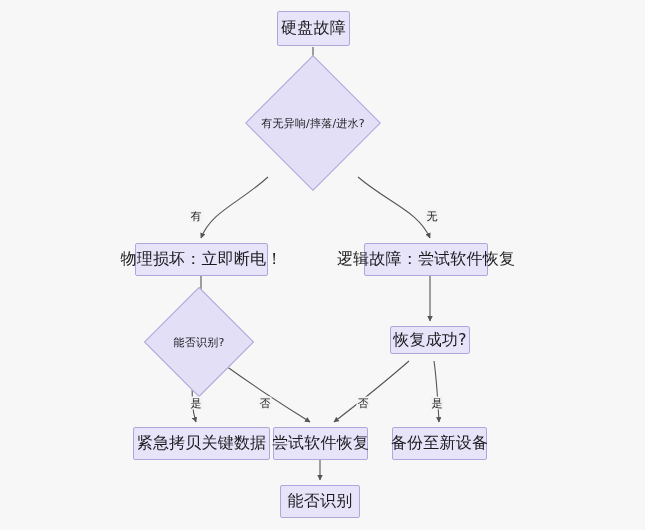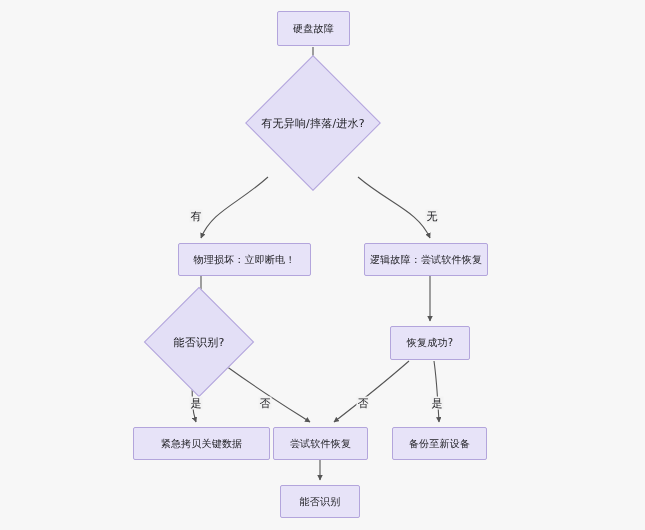--- a/index.html
+++ b/index.html
@@ -32,21 +32,21 @@
     display: flex;
     align-items: center;
     justify-content: center;
   }
   .node-rect {
     background: #e7e3f8;
     border: 1px solid #b3a5dc;
     border-radius: 2px;
   }
   .node-rect .node-label {
-    font-size: 10px;
+    font-size: 16px;
     color: #1b1b1f;
     line-height: 1.15;
     letter-spacing: 0.2px;
     white-space: nowrap;
   }
   .node-diamond {
     background: transparent;
     border: none;
   }
   .diamond-shape {
@@ -106,34 +106,34 @@
 
   <div class="node node-rect" style="left:277px; top:11px; width:73px; height:35px;">
     <span class="node-label">硬盘故障</span>
   </div>
 
   <div class="node node-diamond" style="left:265px; top:75px; width:96px; height:96px;">
     <span class="diamond-shape"></span>
     <span class="node-label">有无异响/摔落/进水?</span>
   </div>
 
-  <div class="node node-rect" style="left:135px; top:243px; width:133px; height:33px;margin-left:43px;">
+  <div class="node node-rect" style="left:135px; top:243px; width:133px; height:33px;">
     <span class="node-label">物理损坏：立即断电！</span>
   </div>
 
   <div class="node node-rect" style="left:364px; top:243px; width:124px; height:33px;">
     <span class="node-label">逻辑故障：尝试软件恢复</span>
   </div>
 
   <div class="node node-diamond" style="left:160px; top:303px; width:78px; height:78px;">
     <span class="diamond-shape"></span>
     <span class="node-label">能否识别?</span>
   </div>
 
-  <div class="node node-rect" style="left:390px; top:326px; width:80px; height:34px;">
+  <div class="node node-rect" style="left:390px; top:326px; width:80px; height:28px;">
     <span class="node-label">恢复成功?</span>
   </div>
 
   <div class="node node-rect" style="left:133px; top:427px; width:137px; height:33px;text-align:center;">
     <span class="node-label">紧急拷贝关键数据</span>
   </div>
 
   <div class="node node-rect" style="left:273px; top:427px; width:95px; height:33px;">
     <span class="node-label">尝试软件恢复</span>
   </div>

